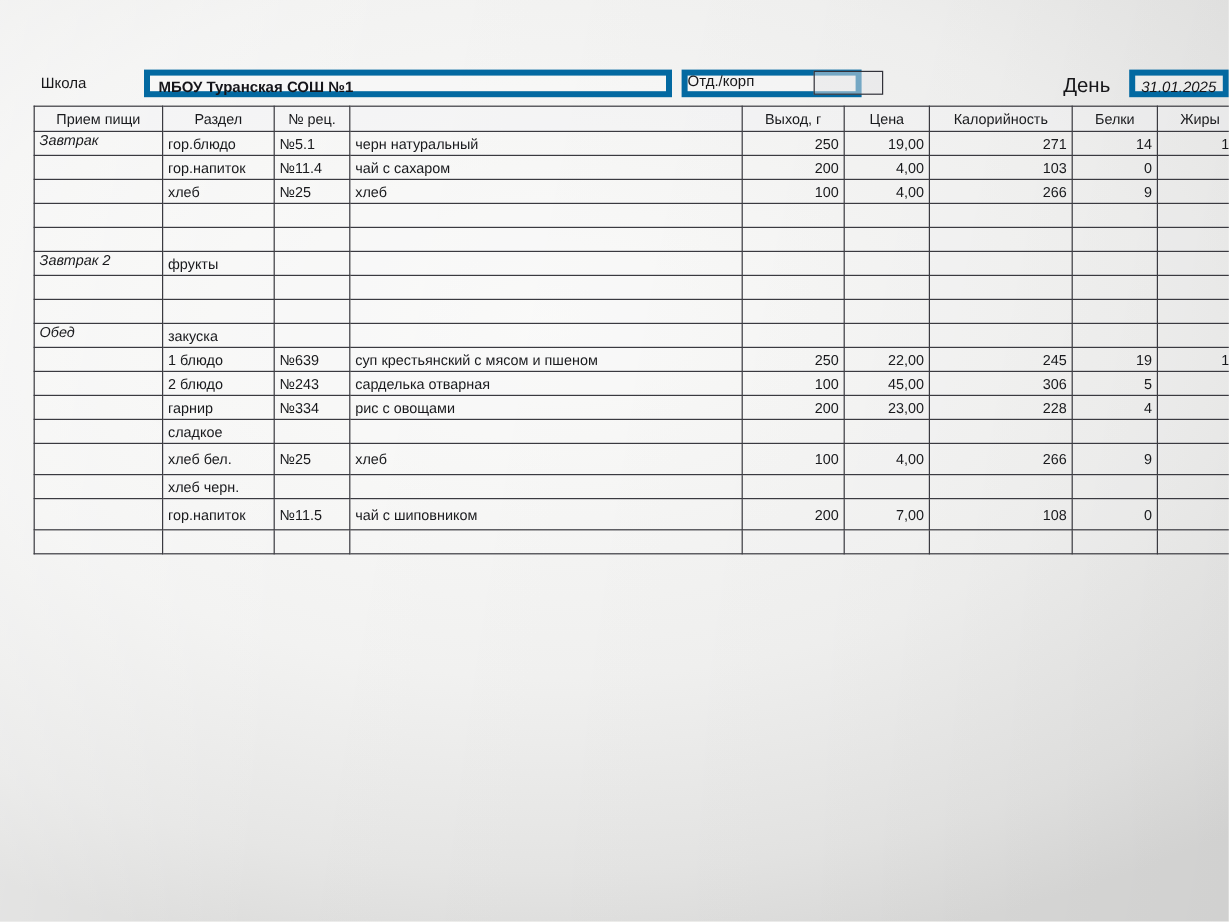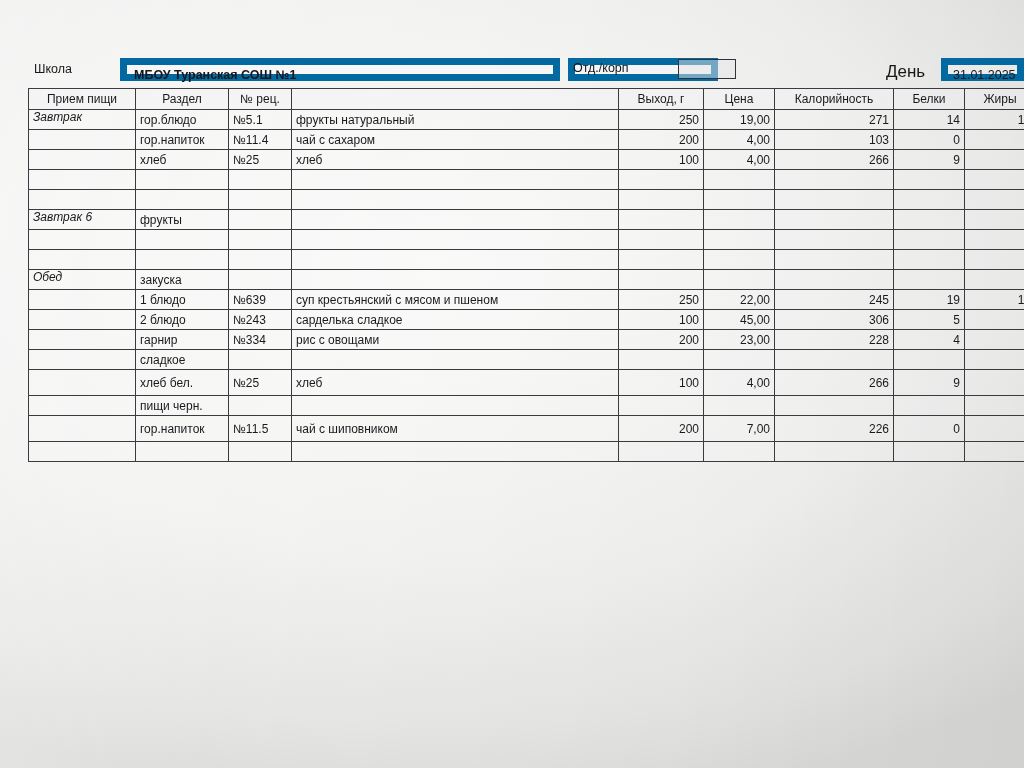--- a/index.html
+++ b/index.html
@@ -48,21 +48,21 @@
     color: #17171a;
   }
   .hdr .lbl-school {
     position: absolute;
     left: 6px;
     top: 4px;
     text-align: right;
   }
   .box {
     position: absolute;
-    border: 7px solid #0369a1;
+    border: 5px solid #0369a1;
     background: rgba(255,255,255,0.25);
     box-sizing: border-box;
   }
   .box-school {
     left: 92px;
     top: 0px;
     width: 440px;
     height: 23px;
   }
   .box-school .txt {
@@ -98,20 +98,21 @@
     position: absolute;
     left: 858px;
     top: 4px;
     font-size: 17px;
   }
   .box-day {
     left: 913px;
     top: 0px;
     width: 83px;
     height: 23px;
+    font-style: italic;
   }
   .box-day .txt {
     position: absolute;
     left: 5px;
     top: 3px;
     font-size: 12.5px;
   }
 
   
   table.menu {
@@ -196,21 +197,21 @@
         <th class="c-prot">Белки</th>
         <th class="c-fat">Жиры</th>
 
       </tr>
     </thead>
     <tbody>
         <tr>
           <td class="c-meal group">Завтрак</td>
           <td class="c-sect">гор.блюдо</td>
           <td class="c-rec">№5.1</td>
-          <td class="c-dish">фрукты натуральный</td>
+          <td class="c-dish">черн натуральный</td>
           <td class="c-out num">250</td>
           <td class="c-price num">19,00</td>
           <td class="c-cal num">271</td>
           <td class="c-prot num">14</td>
           <td class="c-fat num">18</td>
         </tr>
         <tr>
           <td class="c-meal group"></td>
           <td class="c-sect">гор.напиток</td>
           <td class="c-rec">№11.4</td>
@@ -248,21 +249,21 @@
           <td class="c-sect"></td>
           <td class="c-rec"></td>
           <td class="c-dish"></td>
           <td class="c-out num"></td>
           <td class="c-price num"></td>
           <td class="c-cal num"></td>
           <td class="c-prot num"></td>
           <td class="c-fat num"></td>
         </tr>
         <tr>
-          <td class="c-meal group">Завтрак 6</td>
+          <td class="c-meal group">Завтрак 2</td>
           <td class="c-sect">фрукты</td>
           <td class="c-rec"></td>
           <td class="c-dish"></td>
           <td class="c-out num"></td>
           <td class="c-price num"></td>
           <td class="c-cal num"></td>
           <td class="c-prot num"></td>
           <td class="c-fat num"></td>
         </tr>
         <tr>
@@ -306,21 +307,21 @@
           <td class="c-out num">250</td>
           <td class="c-price num">22,00</td>
           <td class="c-cal num">245</td>
           <td class="c-prot num">19</td>
           <td class="c-fat num">13</td>
         </tr>
         <tr>
           <td class="c-meal group"></td>
           <td class="c-sect">2 блюдо</td>
           <td class="c-rec">№243</td>
-          <td class="c-dish">сарделька сладкое</td>
+          <td class="c-dish">сарделька отварная</td>
           <td class="c-out num">100</td>
           <td class="c-price num">45,00</td>
           <td class="c-cal num">306</td>
           <td class="c-prot num">5</td>
           <td class="c-fat num">4</td>
         </tr>
         <tr>
           <td class="c-meal group"></td>
           <td class="c-sect">гарнир</td>
           <td class="c-rec">№334</td>
@@ -348,37 +349,37 @@
           <td class="c-rec">№25</td>
           <td class="c-dish">хлеб</td>
           <td class="c-out num">100</td>
           <td class="c-price num">4,00</td>
           <td class="c-cal num">266</td>
           <td class="c-prot num">9</td>
           <td class="c-fat num">3</td>
         </tr>
         <tr>
           <td class="c-meal group"></td>
-          <td class="c-sect">пищи черн.</td>
+          <td class="c-sect">хлеб черн.</td>
           <td class="c-rec"></td>
           <td class="c-dish"></td>
           <td class="c-out num"></td>
           <td class="c-price num"></td>
           <td class="c-cal num"></td>
           <td class="c-prot num"></td>
           <td class="c-fat num"></td>
         </tr>
         <tr class="tall">
           <td class="c-meal group"></td>
           <td class="c-sect">гор.напиток</td>
           <td class="c-rec">№11.5</td>
           <td class="c-dish">чай с шиповником</td>
           <td class="c-out num">200</td>
           <td class="c-price num">7,00</td>
-          <td class="c-cal num">226</td>
+          <td class="c-cal num">108</td>
           <td class="c-prot num">0</td>
           <td class="c-fat num">0</td>
         </tr>
         <tr>
           <td class="c-meal group"></td>
           <td class="c-sect"></td>
           <td class="c-rec"></td>
           <td class="c-dish"></td>
           <td class="c-out num"></td>
           <td class="c-price num"></td>

